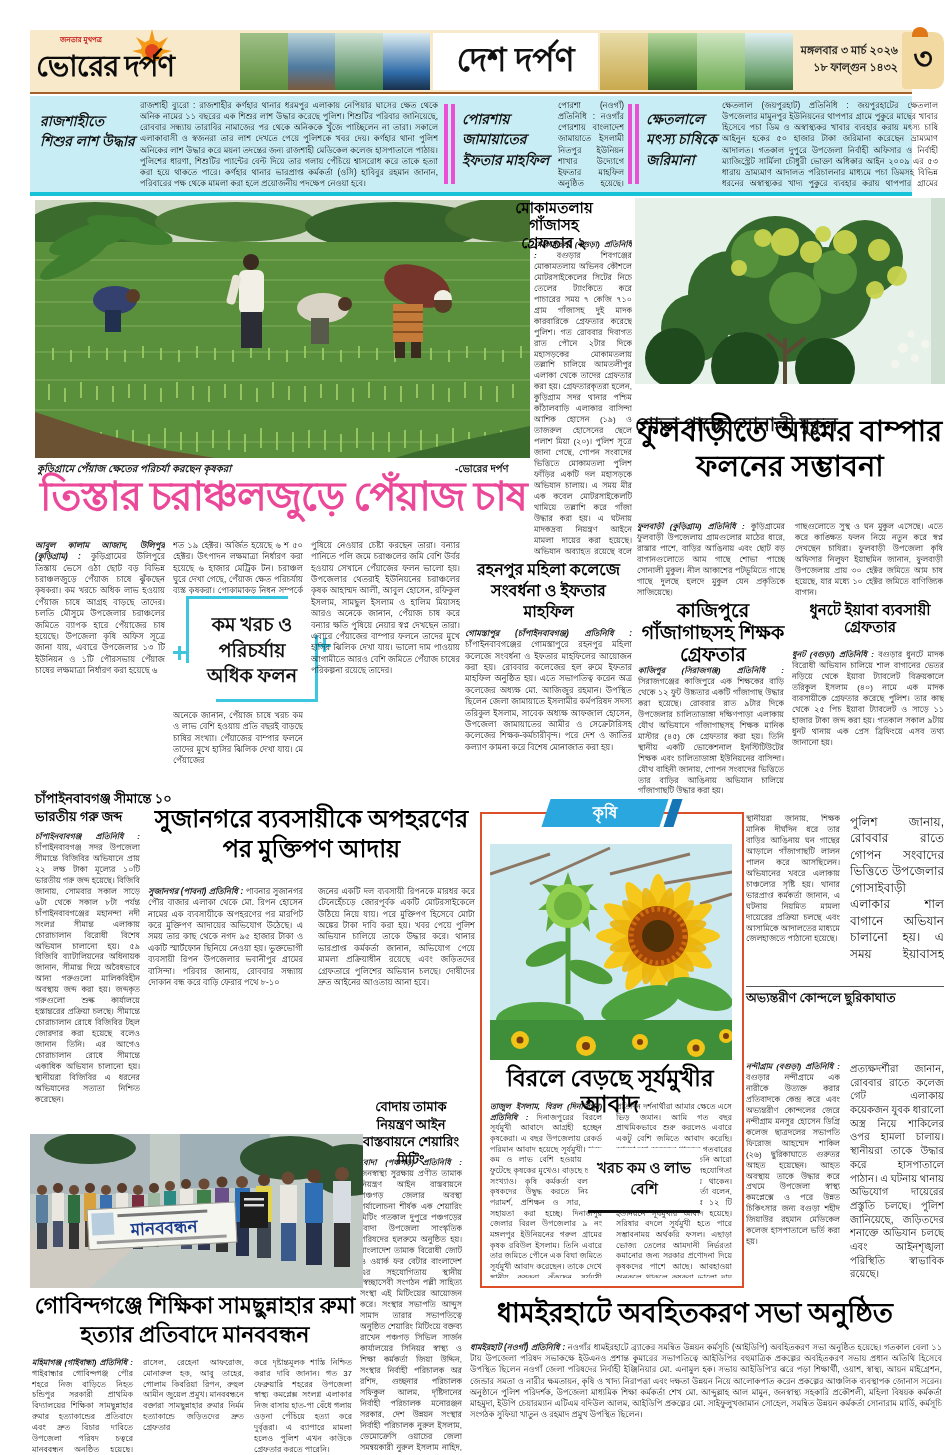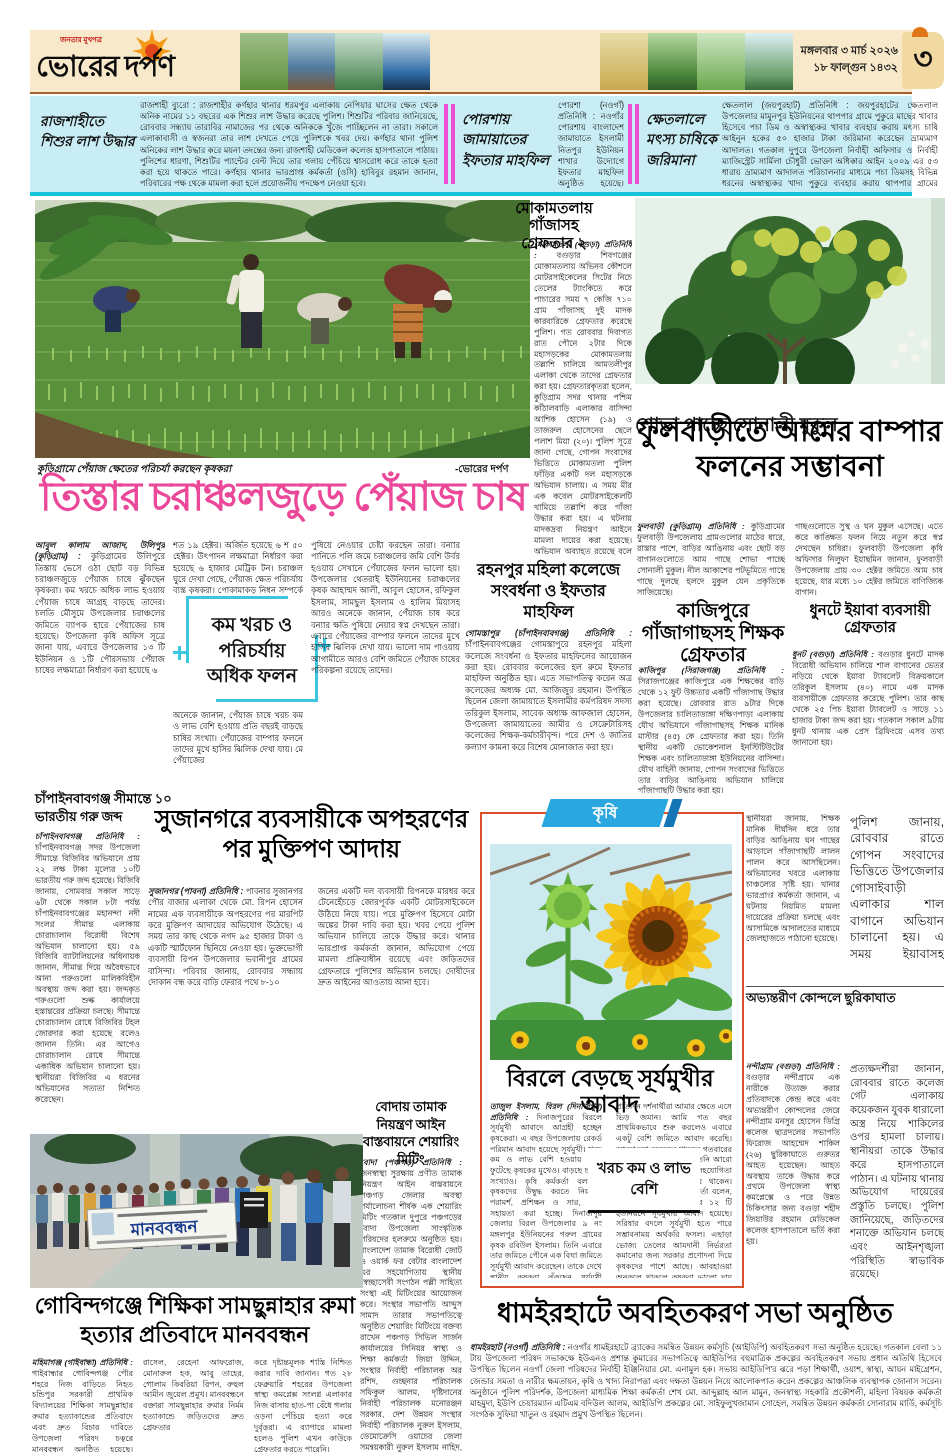--- a/index.html
+++ b/index.html
@@ -71,20 +71,21 @@
     </svg>
     <div id="logo-tagline">জনতার মুখপত্র</div>
     <div id="logo-text">ভোরের দর্পণ</div>
   </div>
   <div class="abs strip" style="left:240px;width:190px;">
     <div style="background:linear-gradient(180deg,#9fbf87,#5d8f3e);"></div>
     <div style="background:linear-gradient(180deg,#b9d4da,#4f7ba0 60%,#7a5a3e);"></div>
     <div style="background:linear-gradient(180deg,#cfe3d6,#3f7d46);"></div>
     <div style="background:linear-gradient(180deg,#dfeef2,#2f6ba8 70%,#18304a);"></div>
   </div>
+  <div class="abs" id="title-box">দেশ দর্পণ</div>
   <div class="abs strip" style="left:600px;width:193px;">
     <div style="background:linear-gradient(180deg,#e8dcA8,#c8a94e);"></div>
     <div style="background:linear-gradient(180deg,#b8d8a0,#4c8a3c 70%,#2f5d28);"></div>
     <div style="background:linear-gradient(180deg,#cfe6c2,#6aa84e);"></div>
     <div style="background:linear-gradient(180deg,#dff0f4,#69a06b 75%,#3a6b3a);"></div>
   </div>
   <div class="abs" id="dateblock">
     <div>মঙ্গলবার ৩ মার্চ ২০২৬</div>
     <div>১৮ ফাল্গুন ১৪৩২</div>
   </div>
@@ -433,20 +434,20 @@
       <rect x="214" y="64" width="20" height="2.5" fill="#ddd"></rect>
         <rect x="214" y="70" width="20" height="2.5" fill="#ddd"></rect>
     </svg>
   </div>
 
   <div class="hl" style="left:32px;top:1292px;width:326px;font-size:22px;line-height:1.3;">গোবিন্দগঞ্জে শিক্ষিকা সামছুন্নাহার রুমা হত্যার প্রতিবাদে মানববন্ধন</div>
   <div class="col" style="left:32px;top:1358px;width:101px;height:94px;font-size:7.9px;">
     <span class="byl">মহিমাগঞ্জ (গাইবান্ধা) প্রতিনিধি : </span><span>গাইবান্ধার গোবিন্দগঞ্জ পৌর শহরে নিজ বাড়িতে নিহত চন্ডিপুর সরকারী প্রাথমিক বিদ্যালয়ের শিক্ষিকা সামছুন্নাহার রুমার হত্যাকান্ডের প্রতিবাদে এবং দ্রুত বিচার দাবিতে উপজেলা পরিষদ চত্বরে মানববন্ধন অনুষ্ঠিত হয়েছে। গতকাল উপজেলার শিক্ষক পরিবারের আয়োজনে এ মানববন্ধনে বক্তব্য রাখেন শিক্ষক সমিতির নেতা শওকত জামান, আক্তারুজ্জামান ফারুক, নিহতের পিতা সোলায়মান আলী, নিহতের ছেলে আহম্মেদ আব্দুল্লা রুপম, ভাই</span>
   </div>
   <div class="col" style="left:143px;top:1358px;width:101px;height:94px;font-size:7.9px;">রাসেল, রেহেনা আফরোজ, মোনারুল হক, আবু তাহের, গোলাম কিবরিয়া রিপন, রুহুল আমীন জুয়েল প্রমুখ। মানববন্ধনে বক্তারা সামছুন্নাহার রুমার নির্মম হত্যাকান্ডে জড়িতদের দ্রুত গ্রেফতার</div>
-  <div class="col" style="left:254px;top:1358px;width:98px;height:94px;font-size:7.9px;">করে দৃষ্টান্তমূলক শাস্তি নিশ্চিত করার দাবি জানান। গত ২৮ ফেব্রুয়ারি শহরের উপজেলা স্বাস্থ্য কমপ্লেক্স সংলগ্ন এলাকার নিজ বাসায় হাত-পা বেঁধে গলায় ওড়না পেঁচিয়ে হত্যা করে দুর্বৃত্তরা। এ ব্যাপারে মামলা হলেও পুলিশ এখন কাউকে গ্রেফতার করতে পারেনি।</div>
+  <div class="col" style="left:254px;top:1358px;width:98px;height:94px;font-size:7.9px;">করে দৃষ্টান্তমূলক শাস্তি নিশ্চিত করার দাবি জানান। গত 37 ফেব্রুয়ারি শহরের উপজেলা স্বাস্থ্য কমপ্লেক্স সংলগ্ন এলাকার নিজ বাসায় হাত-পা বেঁধে গলায় ওড়না পেঁচিয়ে হত্যা করে দুর্বৃত্তরা। এ ব্যাপারে মামলা হলেও পুলিশ এখন কাউকে গ্রেফতার করতে পারেনি।</div>
 
   <div class="hl" style="left:445px;top:1298px;width:500px;font-size:27px;">ধামইরহাটে অবহিতকরণ সভা অনুষ্ঠিত</div>
   <div class="col" style="left:470px;top:1342px;width:472px;height:90px;font-size:8.2px;">
     <span class="byl">ধামইরহাট (নওগাঁ) প্রতিনিধি : </span><span>নওগাঁর ধামইরহাটে ব্র্যাকের সমন্বিত উন্নয়ন কর্মসূচি (আইডিপি) অবহিতকরণ সভা অনুষ্ঠিত হয়েছে। গতকাল বেলা ১১ টায় উপজেলা পরিষদ সভাকক্ষে ইউএনও প্রশান্ত কুমারের সভাপতিত্বে আইডিপির বহুমাত্রিক প্রকল্পের অবহিতকরণ সভায় প্রধান অতিথি হিসেবে উপস্থিত ছিলেন নওগাঁ জেলা পরিষদের নির্বাহী ইঞ্জিনিয়ার মো. এনামুল হক। সভায় আইডিপি'র ঝরে পড়া শিক্ষার্থী, ওয়াশ, স্বাস্থ্য, আয়ন মাইগ্রেশন, জেন্ডার সমতা ও নারীর ক্ষমতায়ন, কৃষি ও খাদ্য নিরাপত্তা এবং দক্ষতা উন্নয়ন নিয়ে আলোকপাত করেন প্রকল্পের আঞ্চলিক ব্যবস্থাপক জোনাস সরেন। অনুষ্ঠানে পুলিশ পরিদর্শক, উপজেলা মাধ্যমিক শিক্ষা কর্মকর্তা শেখ মো. আব্দুল্লাহ আল মামুন, জনস্বাস্থ্য সহকারি প্রকৌশলী, মহিলা বিষয়ক কর্মকর্তা মাহমুদা, ইউপি চেয়ারম্যান এটিএম বদিউল আলম, আইডিপি প্রকল্পের মো. সাইফুলুখজামান সোহেল, সমন্বিত উন্নয়ন কর্মকর্তা সোনারাম মার্ডি, কর্মসূচি সংগঠক সুফিয়া খাতুন ও রহমাদ প্রমুখ উপস্থিত ছিলেন।</span>
   </div>
 
 </div>
 
 </body></html>

